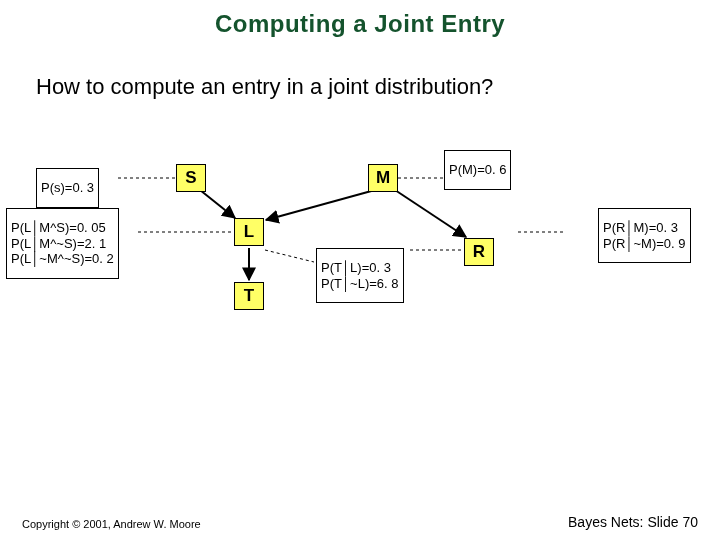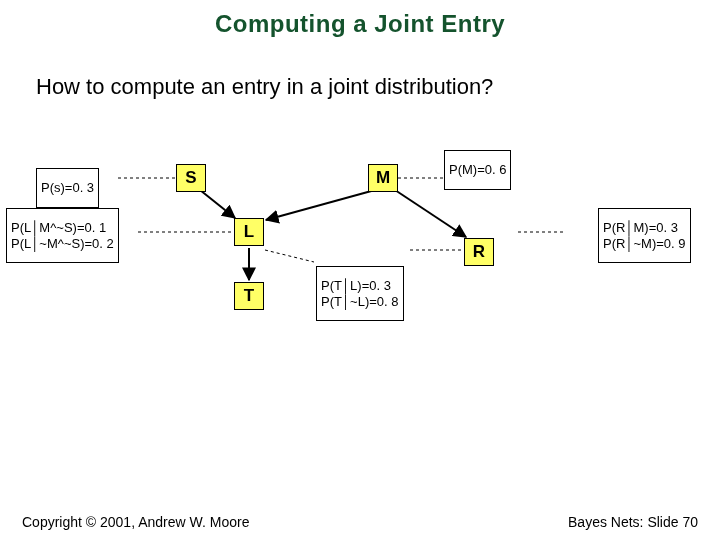--- a/index.html
+++ b/index.html
@@ -56,21 +56,21 @@
     left: 0;
     top: 0;
     width: 720px;
     height: 540px;
     pointer-events: none;
   }
   .footer-left {
     position: absolute;
     left: 22px;
     bottom: 10px;
-    font-size: 14px;
+    font-size: 11px;
     color: #000;
   }
   .footer-right {
     position: absolute;
     right: 22px;
     bottom: 10px;
     font-size: 14px;
     color: #000;
   }
 </style>
@@ -101,27 +101,28 @@
   <line x1="375" y1="190" x2="266" y2="220" stroke="#000" stroke-width="2" marker-end="url(#arrow)"></line>
   <line x1="395" y1="190" x2="466" y2="237" stroke="#000" stroke-width="2" marker-end="url(#arrow)"></line>
   <line x1="249" y1="248" x2="249" y2="280" stroke="#000" stroke-width="2" marker-end="url(#arrow)"></line>
 </svg>
 
 <div class="cpt" style="left:36px; top:168px;">P(s)=0. 3</div>
 
 <div class="cpt" style="left:444px; top:150px;">P(M)=0. 6</div>
 
 <div class="cpt" style="left:6px; top:208px;">
-  <div>P(L│M^~S)=0. 1</div>
+  <div>P(L│M^S)=0. 05</div>
+  <div>P(L│M^~S)=2. 1</div>
   <div>P(L│~M^~S)=0. 2</div>
 </div>
 
-<div class="cpt" style="left:316px; top:248px;margin-top:18px;">
+<div class="cpt" style="left:316px; top:248px;">
   <div>P(T│L)=0. 3</div>
-  <div>P(T│~L)=0. 8</div>
+  <div>P(T│~L)=6. 8</div>
 </div>
 
 <div class="cpt" style="left:562px; top:208px;margin-left:36px;">
   <div>P(R│M)=0. 3</div>
   <div>P(R│~M)=0. 9</div>
 </div>
 
 <div class="node" style="left:176px; top:164px;">S</div>
 <div class="node" style="left:368px; top:164px;">M</div>
 <div class="node" style="left:234px; top:218px;">L</div>

